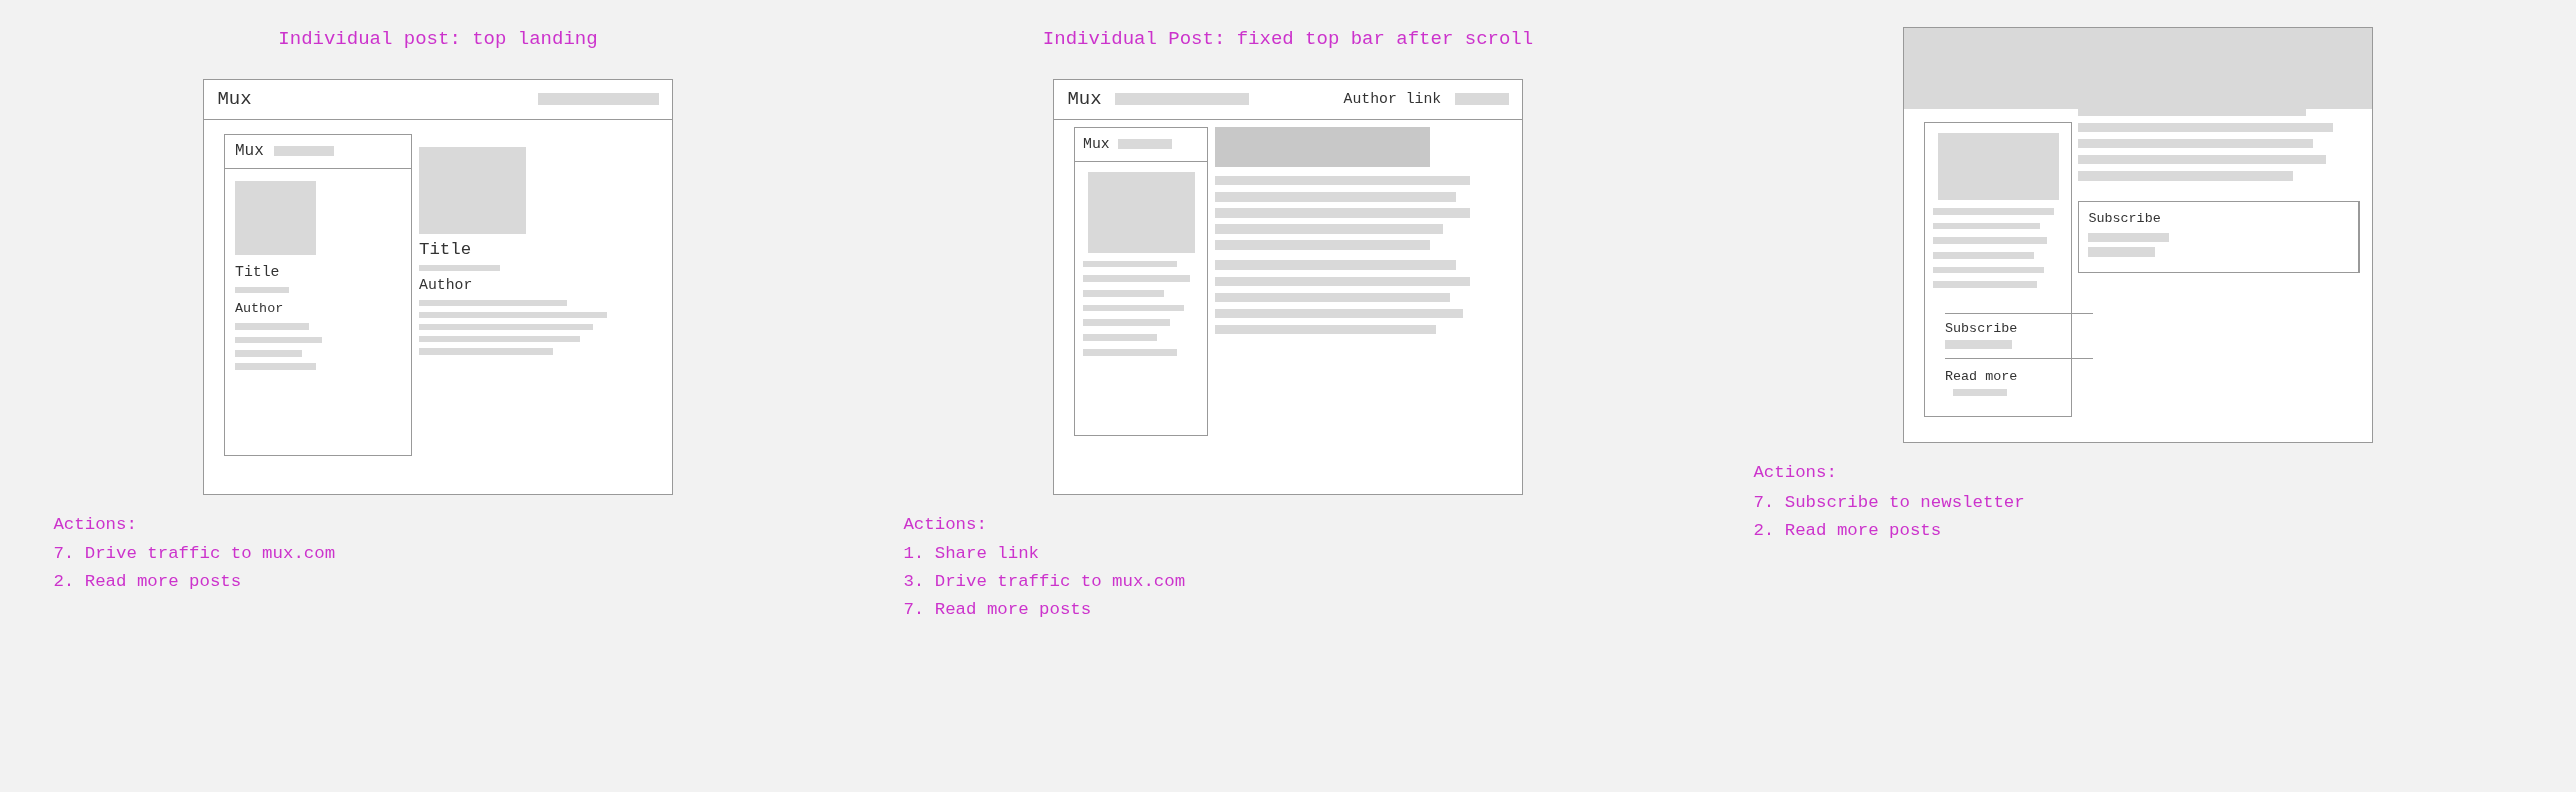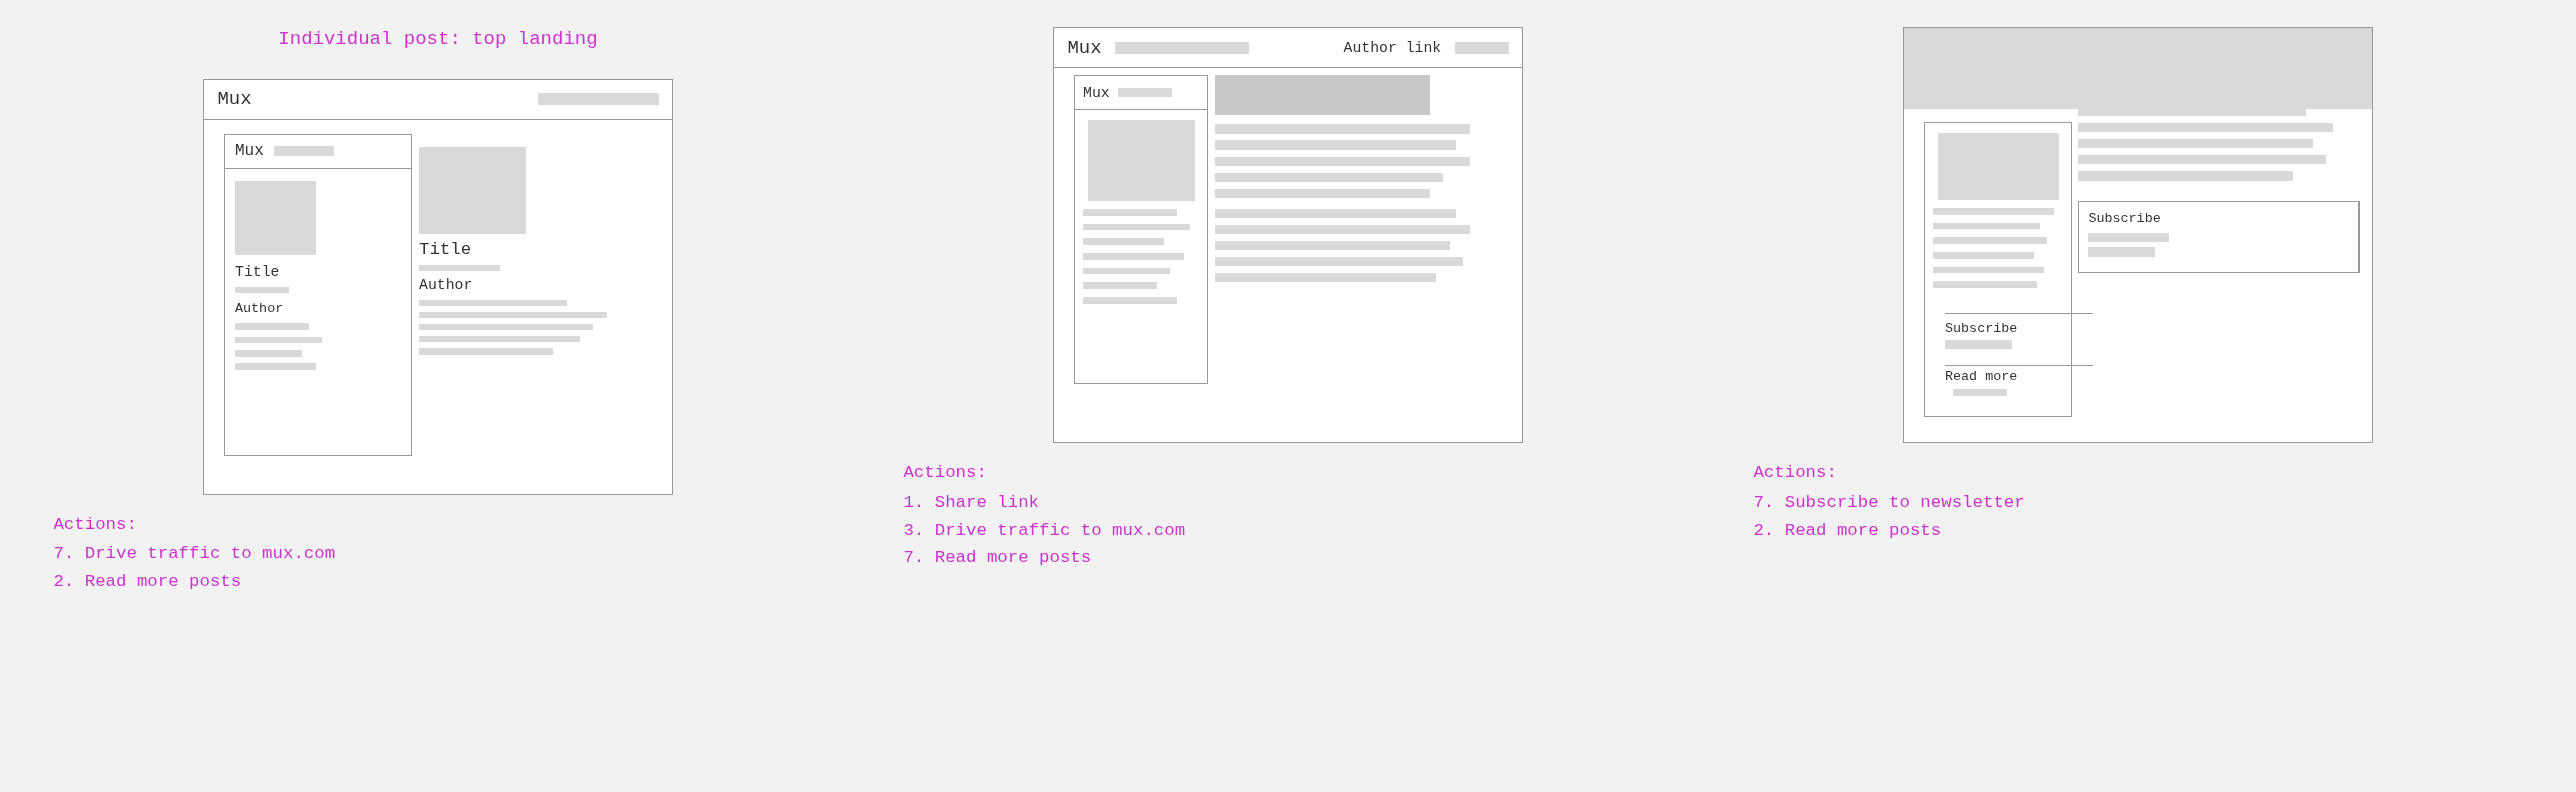--- a/index.html
+++ b/index.html
@@ -352,21 +352,21 @@
       height: 9.4px;
       background: #d9d9d9;
     }
 
     .s3-readmore-row {
       position: absolute;
       bottom: 20px;
       left: 20px;
       width: 148px;
       border-top: 1.3px solid #999;
-      padding-top: 3px;
+      padding-top: 10px;
     }
 
     .s3-readmore-text {
       font-size: 13.4px;
       font-family: 'Courier New', Courier, monospace;
       color: #333;
     }
 
     .s3-right-content {
       position: absolute;
@@ -456,20 +456,21 @@
     </div>
 
     <div class="actions-section">
       <div class="actions-label">Actions:</div>
       <div class="actions-item">7. Drive traffic to mux.com</div>
       <div class="actions-item">2. Read more posts</div>
     </div>
   </div>
 
   <div class="section">
+    <div class="section-title">Individual Post: fixed top bar after scroll</div>
 
     <div class="s2-outer">
 
       <div class="s2-top-bar">
         <span class="s2-top-logo">Mux</span>
         <div class="s2-top-bar-block"></div>
         <span class="s2-share-text">Author link</span>
         <div class="s2-share-block"></div>
       </div>
 

